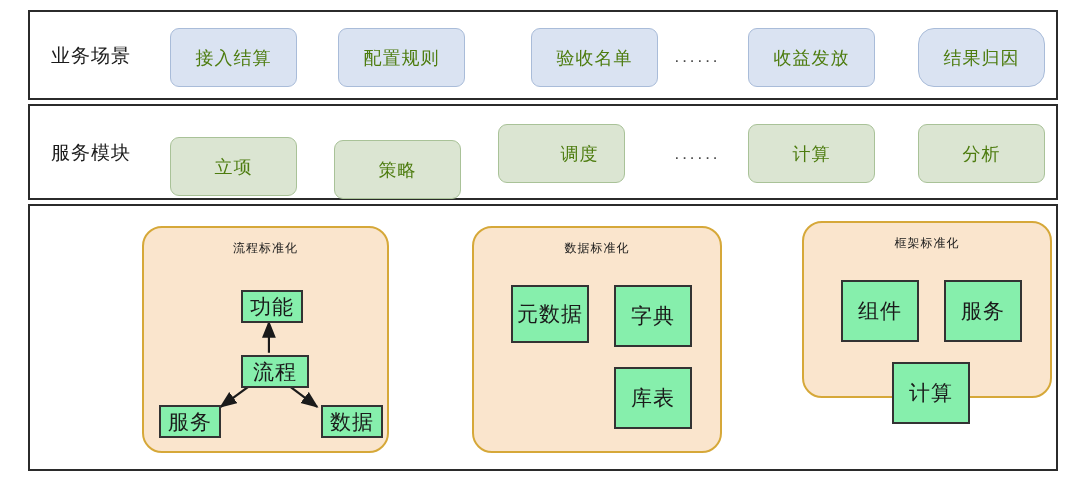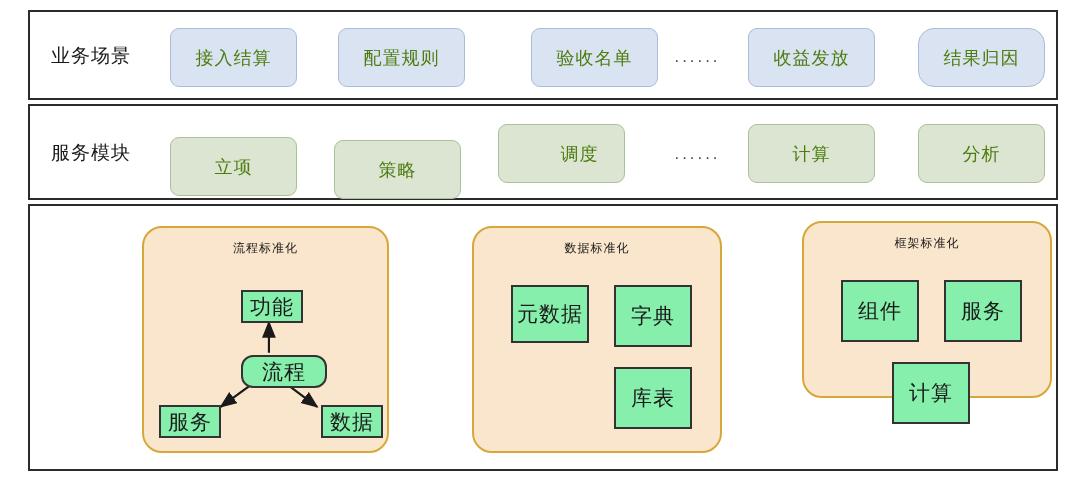--- a/index.html
+++ b/index.html
@@ -136,21 +136,21 @@
         </defs>
 
         <line x1="127" y1="127" x2="127" y2="96" stroke="#1a1a1a" stroke-width="2.2" marker-end="url(#ah)"></line>
 
         <line x1="119" y1="152" x2="78" y2="182" stroke="#1a1a1a" stroke-width="2.2" marker-end="url(#ah)"></line>
 
         <line x1="136" y1="152" x2="176" y2="182" stroke="#1a1a1a" stroke-width="2.2" marker-end="url(#ah)"></line>
       </svg>
 
       <div class="node" style="left:97px;top:62px;width:62px;height:33px;">功能</div>
-      <div class="node" style="left:97px;top:127px;width:86px;height:33px;border-radius:12px;">流程</div>
+      <div class="node" style="left:97px;top:127px;width:68px;height:33px;">流程</div>
       <div class="node" style="left:15px;top:177px;width:62px;height:33px;">服务</div>
       <div class="node" style="left:177px;top:177px;width:62px;height:33px;">数据</div>
     </div>
 
     <div class="panel" style="left:442px;top:20px;width:250px;height:227px;">
       <div class="panel-title">数据标准化</div>
 
       <div class="node" style="left:37px;top:57px;width:78px;height:58px;">元数据</div>
       <div class="node" style="left:140px;top:57px;width:78px;height:62px;">字典</div>
       <div class="node" style="left:140px;top:139px;width:78px;height:62px;">库表</div>

